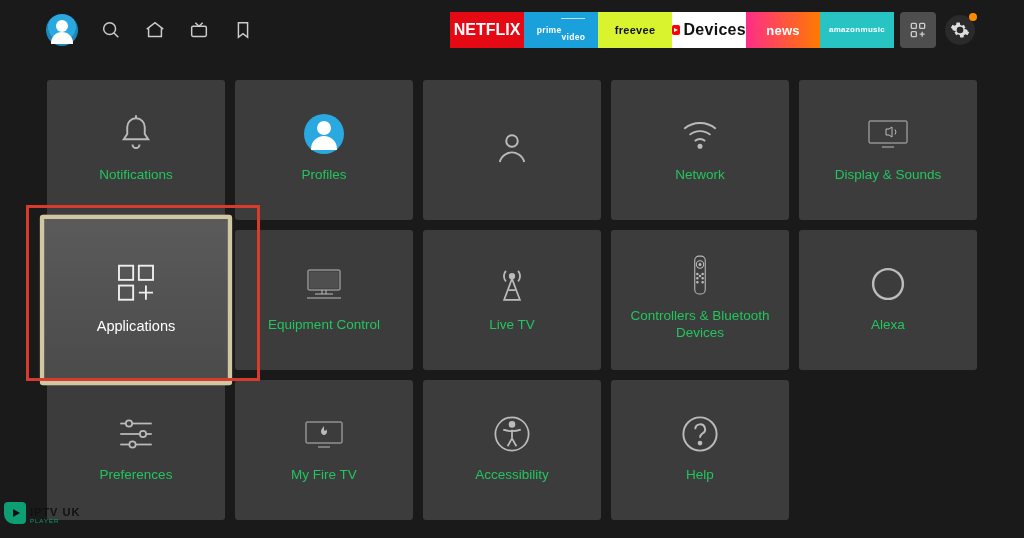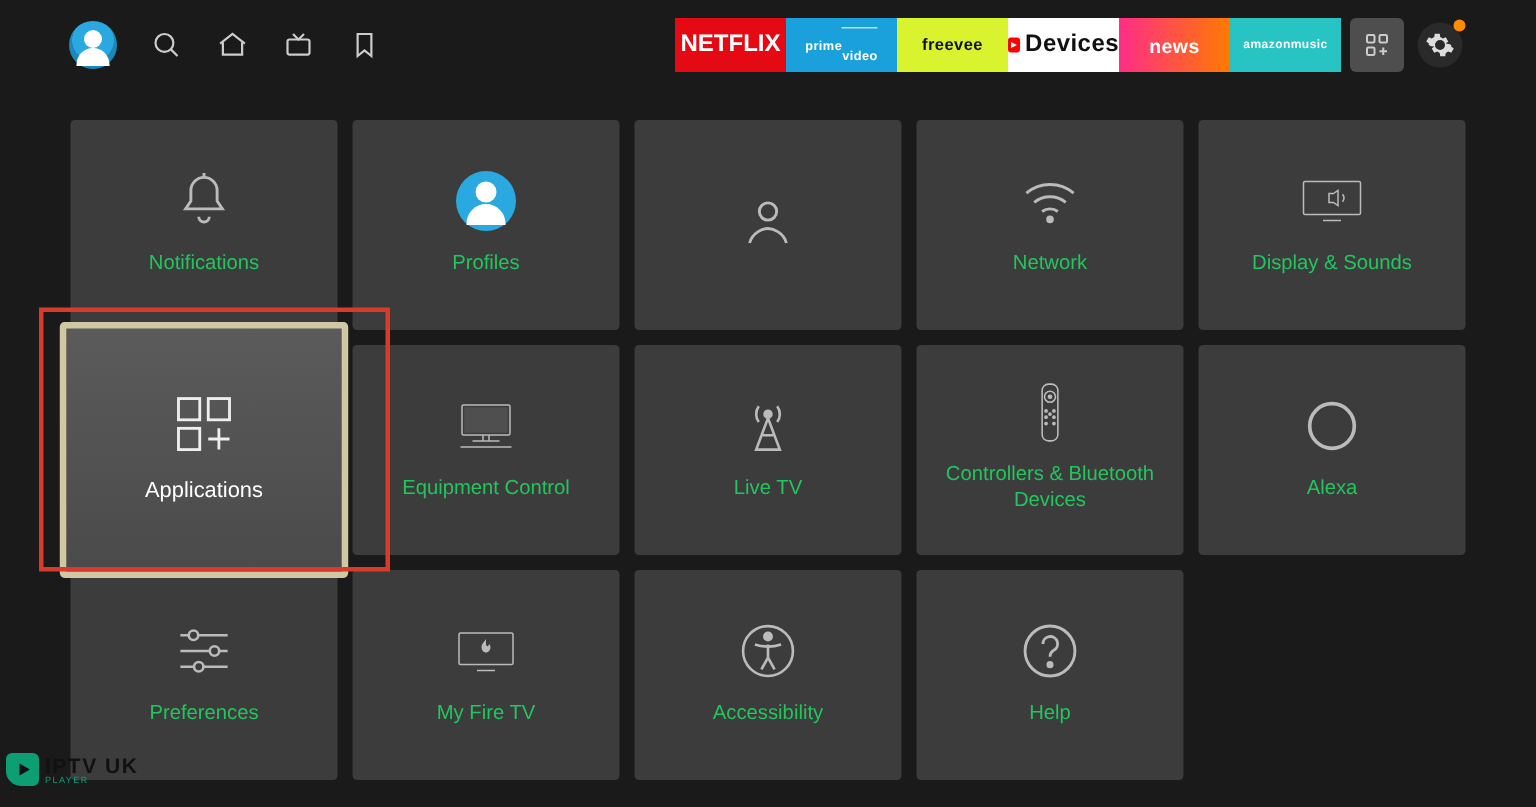--- a/index.html
+++ b/index.html
@@ -116,21 +116,21 @@
   .tile-icon { width:42px; height:42px; display:flex; align-items:center; justify-content:center;}
   .tile-icon svg { width:100%; height:100%; }
   .profile-avatar { width:40px; height:40px; border-radius:50%; background:#29a9e0; position:relative;}
   .profile-avatar::before{content:"";position:absolute;width:14px;height:14px;border-radius:50%;background:#fff;left:13px;top:7px;}
   .profile-avatar::after{content:"";position:absolute;width:26px;height:14px;background:#fff;border-radius:13px 13px 0 0;left:7px;top:22px;}
 
   
   .wm { position:absolute; left:4px; bottom:14px; display:flex; align-items:center; gap:4px; color:#0e9e74;}
   .wm-logo { width:22px;height:22px;background:#0e9e74;border-radius:4px 4px 4px 10px;display:flex;align-items:center;justify-content:center;}
   .wm-logo::before{content:"";border-left:7px solid #111;border-top:4.5px solid transparent;border-bottom:4.5px solid transparent;margin-left:2px;}
-  .wm-text{font-size:14px;font-weight:800;color:#111;letter-spacing:1px;}
+  .wm-text{font-size:11px;font-weight:800;color:#111;letter-spacing:1px;}
   .wm-sub{font-size:6px;color:#0e9e74;letter-spacing:1px;display:block;margin-top:-2px;}
 </style>
 </head>
 <body>
 
 <div class="topbar">
   <div class="topbar-left">
     <div class="avatar"></div>
     <div class="nav-icon">
       <svg viewBox="0 0 24 24" fill="none" stroke="currentColor" stroke-width="1.6">

